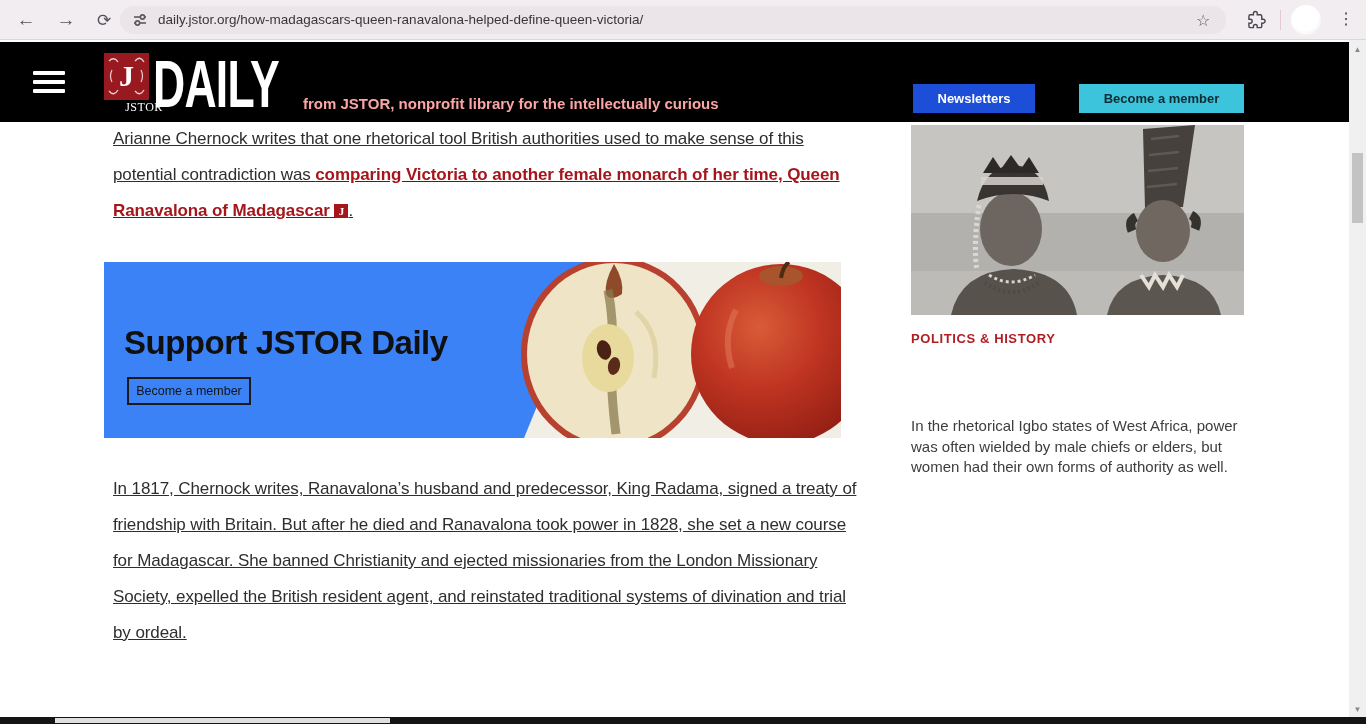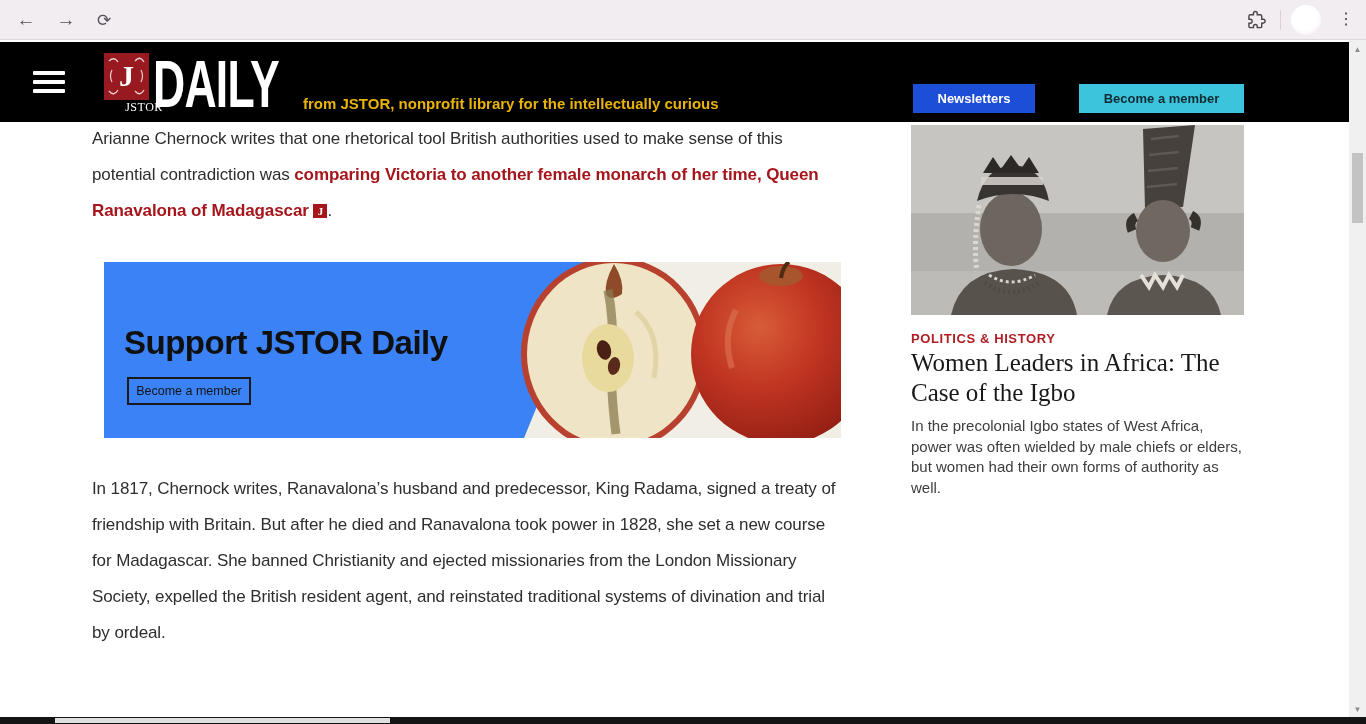--- a/index.html
+++ b/index.html
@@ -50,37 +50,37 @@
   .logo-jstor {
     position:absolute; left:116px; top:58px; width:56px; text-align:center;
     color:#fff; font-family:"Liberation Serif", serif; font-size:12px; letter-spacing:0.5px;
   }
   .daily {
     position:absolute; left:153px; top:3px; color:#fff; font-weight:700;
     font-size:61px; line-height:72px; letter-spacing:-1px;
     transform:scale(0.73,1.08); transform-origin:top left; white-space:nowrap;
   }
   .tagline {
-    position:absolute; left:303px; top:53px; color:#eab308; font-weight:700; font-size:15px;
+    position:absolute; left:303px; top:53px; color:#fca5a5; font-weight:700; font-size:15px;
   }
   .btn-newsletters {
     position:absolute; left:913px; top:42px; width:122px; height:29px;
     background:#1d4ed8; color:#fff; font-weight:700; font-size:13px;
     display:flex; align-items:center; justify-content:center; cursor:pointer; border:none;
   }
   .btn-member {
     position:absolute; left:1079px; top:42px; width:165px; height:29px;
     background:#3cc4dc; color:#0e2b33; font-weight:700; font-size:13px;
     display:flex; align-items:center; justify-content:center; cursor:pointer; border:none;
   }
 
   
   .para {
-    position:absolute; left:92px; width:745px;
-    font-size:17px; line-height:36px; color:#2e2e2e; letter-spacing:-0.1px;
+    position:absolute; left:113px; width:745px;
+    font-size:17px; line-height:36px; color:#2e2e2e; letter-spacing:-0.1px;text-decoration:underline;
   }
   .para-1 { top:121px; }
   .para-2 { top:471px; }
   .para-3 { top:683px; }
   .article-link { color:#a5151b; font-weight:700; cursor:pointer; text-decoration:none; }
   .jicon {
     display:inline-block; width:14px; height:14px; background:#a5151b; color:#fff;
     font-family:"Liberation Serif", serif; font-size:11px; font-weight:700;
     text-align:center; line-height:14px; vertical-align:1px; cursor:pointer;
   }
@@ -131,20 +131,32 @@
 </head>
 <body>
 
 <div id="screen">
 
   <div class="chrome">
     <div class="nav-ico" style="left:12px;">←</div>
     <div class="nav-ico" style="left:52px;">→</div>
     <div class="nav-ico" style="left:90px; font-size:17px;">⟳</div>
 
+    <div class="omnibox">
+      <span class="tune-ico">
+        <svg width="16" height="16" viewBox="0 0 16 16">
+          <line x1="2" y1="5" x2="14" y2="5" stroke="#5b575d" stroke-width="1.6"></line>
+          <circle cx="10.5" cy="5" r="2.1" fill="#ebe4e9" stroke="#5b575d" stroke-width="1.6"></circle>
+          <line x1="2" y1="11" x2="14" y2="11" stroke="#5b575d" stroke-width="1.6"></line>
+          <circle cx="5.5" cy="11" r="2.1" fill="#ebe4e9" stroke="#5b575d" stroke-width="1.6"></circle>
+        </svg>
+      </span>
+      <span class="omni-url">daily.jstor.org/how-madagascars-queen-ranavalona-helped-define-queen-victoria/</span>
+      <span class="star-ico">☆</span>
+    </div>
 
     <span class="ext-ico">
       <svg width="20" height="20" viewBox="0 0 24 24">
         <path d="M20.5 11h-1.6V7.4a1.8 1.8 0 0 0-1.8-1.8h-3.6V4.1a2.3 2.3 0 0 0-4.6 0v1.5H5.3a1.8 1.8 0 0 0-1.8 1.8V11h1.5a2.4 2.4 0 0 1 0 4.8H3.5v3.6a1.8 1.8 0 0 0 1.8 1.8h3.6v-1.5a2.3 2.3 0 0 1 4.6 0v1.5h3.6a1.8 1.8 0 0 0 1.8-1.8v-3.6h1.6a2.4 2.4 0 0 0 0-4.8z" fill="none" stroke="#4a464e" stroke-width="1.7"></path>
       </svg>
     </span>
     <div class="chrome-divider"></div>
     <div class="avatar"></div>
     <div class="menu-dots">⋮</div>
   </div>
@@ -230,22 +242,21 @@
       <path d="M196 190 q8 -38 56 -40 q50 2 58 40 Z" fill="#5c5650"></path>
       <path d="M232 4 L284 0 L272 82 L234 84 Z" fill="#46413c"></path>
       <path d="M240 14 l28 -3 M238 30 l30 -3 M237 46 l30 -3 M236 62 l30 -3" stroke="#5f5953" stroke-width="2.4"></path>
       <ellipse cx="252" cy="106" rx="27" ry="31" fill="#6f6760"></ellipse>
       <path d="M225 92 q-8 4 -4 14 M280 90 q8 4 4 14" stroke="#35312d" stroke-width="9" fill="none"></path>
       <path d="M230 150 l8 12 l6 -12 l8 12 l6 -12 l8 12 l6 -12" stroke="#e4e0d8" stroke-width="4" fill="none"></path>
     </g>
   </svg>
 
   <div class="side-cat">POLITICS &amp; HISTORY</div>
-  <div class="side-title">Women Leaders in Africa: The Case of the Igbo</div>
-  <div class="side-desc">In the precolonial Igbo states of West Africa, power was often wielded by male chiefs or elders, but women had their own forms of authority as well.</div>
+  <div class="side-desc">In the rhetorical Igbo states of West Africa, power was often wielded by male chiefs or elders, but women had their own forms of authority as well.</div>
 
   <div class="vscroll">
     <div class="arr arr-up">▲</div>
     <div class="vthumb"></div>
     <div class="arr arr-down">▼</div>
   </div>
 
   <div class="bottombar">
     <div class="hthumb"></div>
   </div>

